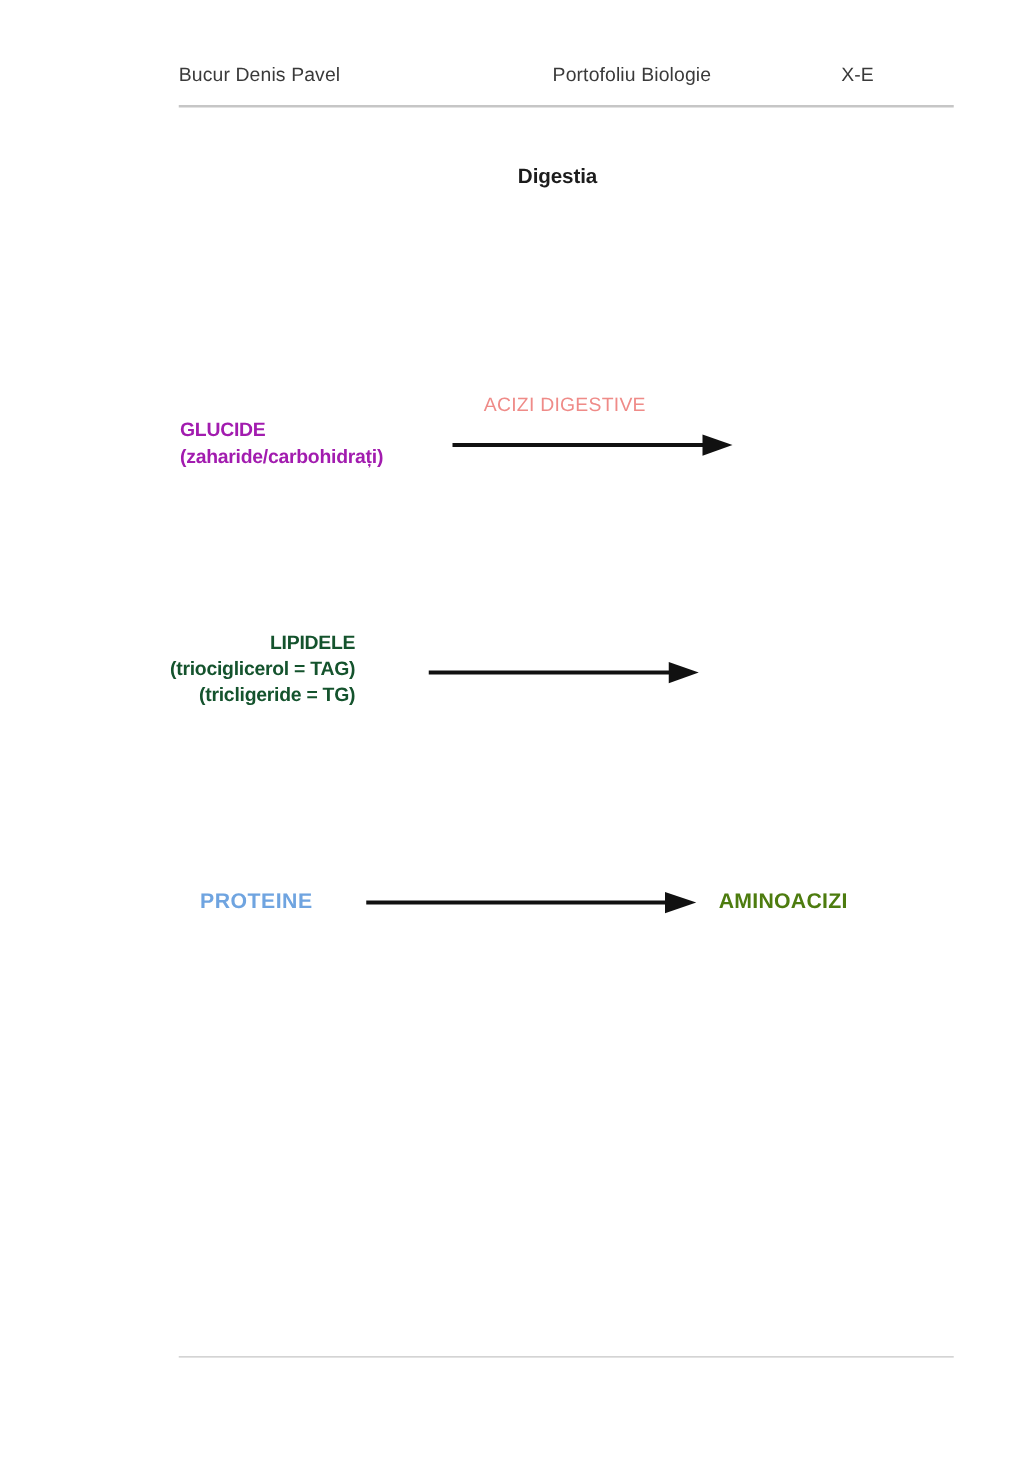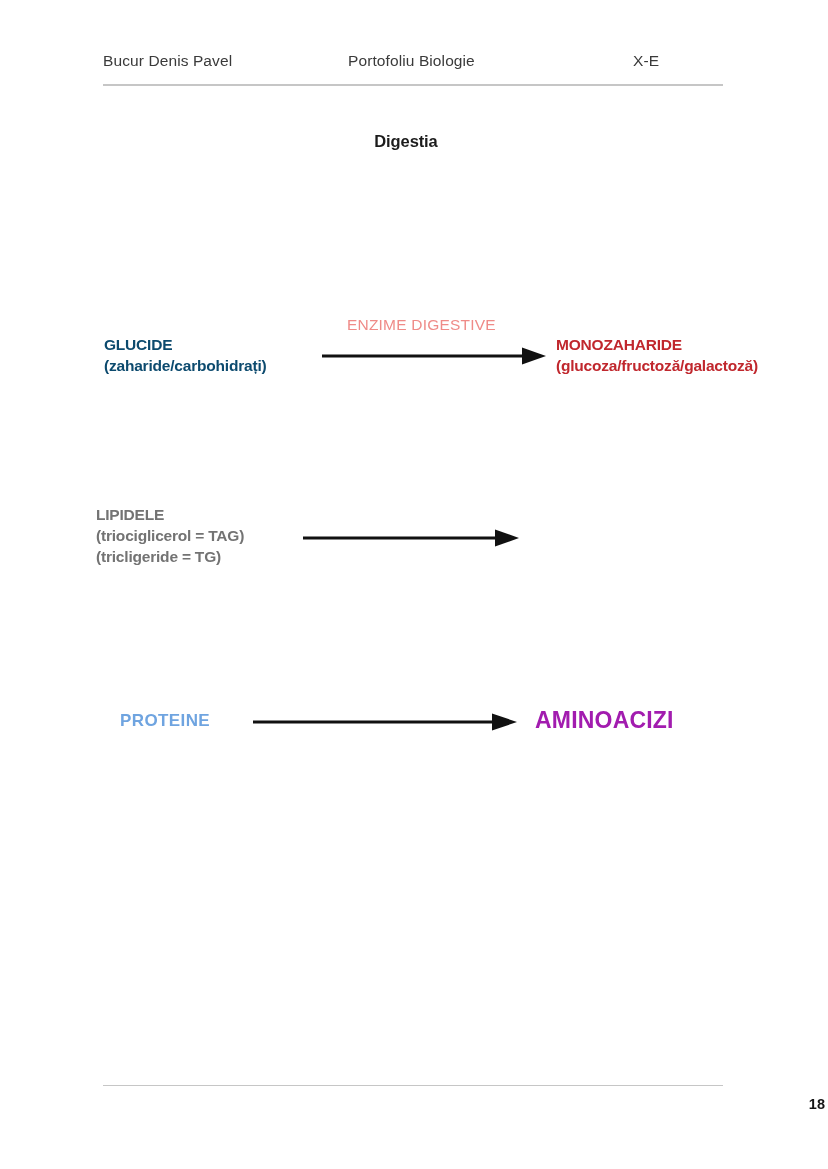--- a/index.html
+++ b/index.html
@@ -13,37 +13,38 @@
     position: relative;
     font-family: "Liberation Sans", sans-serif;
     color: #2b2b2b;
     overflow: hidden;
   }
 
   .page {
     position: absolute;
     inset: 0;
     background: #ffffff;
+    margin-left: 40px;
   }
 
   
   .page-header {
     position: absolute;
     left: 103px;
     top: 46px;
     width: 620px;
     height: 30px;
     display: flex;
     align-items: center;
     font-size: 15.5px;
     color: #3a3a3a;
     letter-spacing: 0.1px;
   }
   .hdr-left   { flex: 0 0 245px; text-align: left; }
-  .hdr-center { flex: 1 1 auto; text-align: left; padding-right: 50px;}
+  .hdr-center { flex: 1 1 auto; text-align: center; padding-right: 50px;}
   .hdr-right  { flex: 0 0 90px; }
 
   .header-rule {
     position: absolute;
     left: 103px;
     top: 84px;
     width: 620px;
     height: 1.6px;
     background: #c6c6c6;
   }
@@ -88,39 +89,39 @@
   .reactant, .product {
     position: absolute;
     font-weight: bold;
     font-size: 15.5px;
     line-height: 21px;
     white-space: pre;
     letter-spacing: -0.2px;
   }
 
   
-  #row-glucide .reactant { left: 104px; top: 16px; color: #0c4a6e; }
+  #row-glucide .reactant { left: 104px; top: 16px; color: #a21caf; }
   #row-glucide .product  { left: 556px; top: 16px; color: #c0272d; }
   #row-glucide .catalyst {
     position: absolute;
     left: 347px;
     top: -2px;
     font-size: 15.5px;
     font-weight: normal;
     color: #ef8b88;
     letter-spacing: 0.2px;
   }
 
   
-  #row-lipide .reactant { left: 96px; top: 6px; color: #737373; }
+  #row-lipide .reactant { left: 96px; top: 6px; color: #14532d; text-align: right; }
   #row-lipide .product  { left: 542px; top: 16px; color: #2e9c3a; }
 
   
   #row-proteine .reactant { left: 120px; top: 10px; color: #6fa4e0; font-size: 17px; letter-spacing: 0.4px;}
-  #row-proteine .product  { left: 535px; top: 10px; color: #a21caf; font-size: 23px; letter-spacing: 0.2px;}
+  #row-proteine .product  { left: 535px; top: 10px; color: #4d7c0f; font-size: 17px; letter-spacing: 0.2px;}
 
   
   .arrow-svg { position: absolute; overflow: visible; }
   #arrow-1 { left: 322px; top: 344px; }
   #arrow-2 { left: 303px; top: 526px; }
   #arrow-3 { left: 253px; top: 710px; }
 
   
   .footer-rule {
     position: absolute;
@@ -154,23 +155,21 @@
     <div class="hdr-right">X-E</div>
   </div>
   <div class="header-rule"></div>
 
   <div class="doc-title">Digestia</div>
 
 
   <div class="reaction-row" id="row-glucide">
     <div class="reactant">GLUCIDE
 (zaharide/carbohidrați)</div>
-    <div class="catalyst">ENZIME DIGESTIVE</div>
-    <div class="product">MONOZAHARIDE
-(glucoza/fructoză/galactoză)</div>
+    <div class="catalyst">ACIZI DIGESTIVE</div>
   </div>
   <svg class="arrow-svg" id="arrow-1" width="224" height="24" viewBox="0 0 224 24">
     <line x1="0" y1="12" x2="204" y2="12" stroke="#111111" stroke-width="3.2"></line>
     <polygon points="200,3.5 224,12 200,20.5" fill="#111111"></polygon>
   </svg>
 
   <div class="reaction-row" id="row-lipide">
     <div class="reactant">LIPIDELE
 (triociglicerol = TAG)
 (tricligeride = TG)</div>

